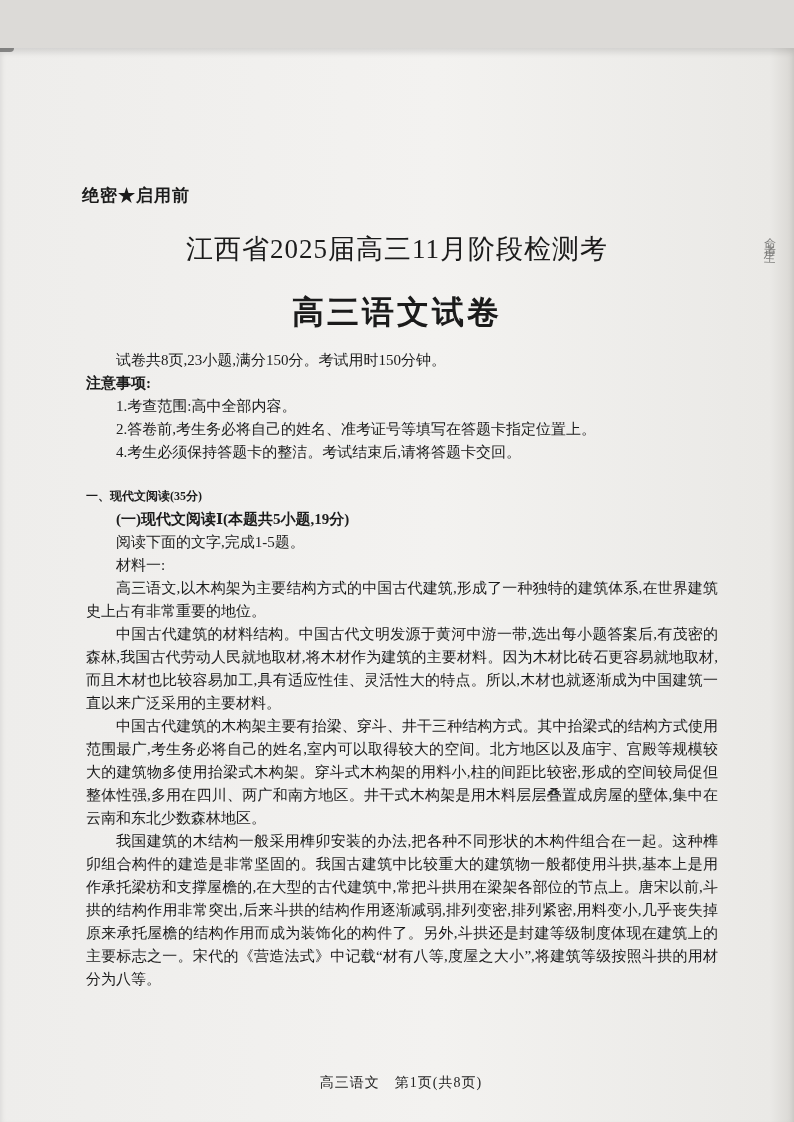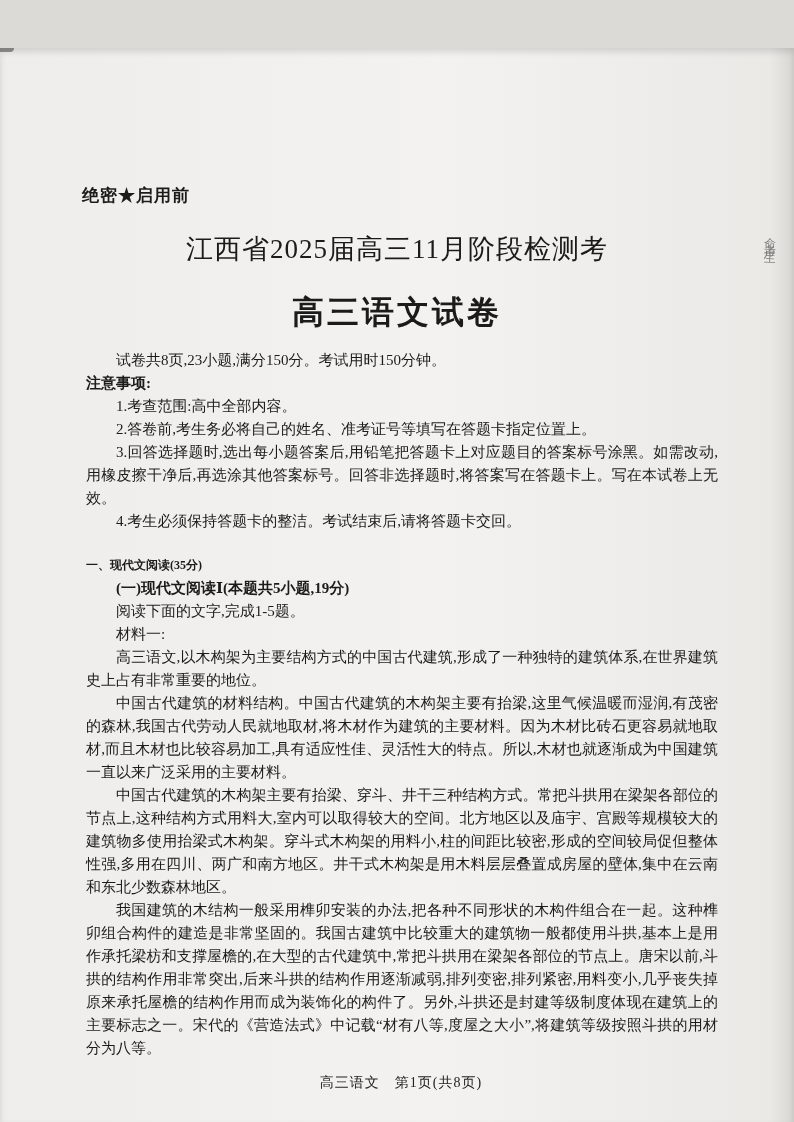--- a/index.html
+++ b/index.html
@@ -69,36 +69,35 @@
   <h2 class="subtitle">高三语文试卷</h2>
 
   <div class="content">
     <p class="indent">试卷共8页,23小题,满分150分。考试用时150分钟。</p>
 
     <p class="notes-heading">注意事项:</p>
 
     <div>
         <p class="indent">1.考查范围:高中全部内容。</p>
         <p class="indent">2.答卷前,考生务必将自己的姓名、准考证号等填写在答题卡指定位置上。</p>
-        <p class="indent">3.回答选择题时,选出每小题答案后,用铅笔把答题卡上对应题目的答案标号涂黑。如需改动,用橡皮擦干净后,再选涂其他答案标号。回答非选择题时,将答案写在答题卡上。写在本试卷上无效。</p>
         <p class="indent">4.考生必须保持答题卡的整洁。考试结束后,请将答题卡交回。</p>
       </div>
 
     <p class="section-heading">一、现代文阅读(35分)</p>
 
     <p class="subsection-heading">(一)现代文阅读Ⅰ(本题共5小题,19分)</p>
 
     <p class="instruction">阅读下面的文字,完成1-5题。</p>
 
     <p class="material-label">材料一:</p>
 
     <div>
         <p class="indent">高三语文,以木构架为主要结构方式的中国古代建筑,形成了一种独特的建筑体系,在世界建筑史上占有非常重要的地位。</p>
-        <p class="indent">中国古代建筑的材料结构。中国古代建筑的木构架主要有抬梁,这里气候温暖而湿润,有茂密的森林,我国古代劳动人民就地取材,将木材作为建筑的主要材料。因为木材比砖石更容易就地取材,而且木材也比较容易加工,具有适应性佳、灵活性大的特点。所以,木材也就逐渐成为中国建筑一直以来广泛采用的主要材料。</p>
-        <p class="indent">中国古代建筑的木构架主要有抬梁、穿斗、井干三种结构方式。常把斗拱用在梁架各部位的节点上,这种结构方式用料大,室内可以取得较大的空间。北方地区以及庙宇、宫殿等规模较大的建筑物多使用抬梁式木构架。穿斗式木构架的用料小,柱的间距比较密,形成的空间较局促但整体性强,多用在四川、两广和南方地区。井干式木构架是用木料层层叠置成房屋的壁体,集中在云南和东北少数森林地区。</p>
+        <p class="indent">中国古代建筑的材料结构。中国古代文明发源于黄河中游一带,选出每小题答案后,有茂密的森林,我国古代劳动人民就地取材,将木材作为建筑的主要材料。因为木材比砖石更容易就地取材,而且木材也比较容易加工,具有适应性佳、灵活性大的特点。所以,木材也就逐渐成为中国建筑一直以来广泛采用的主要材料。</p>
+        <p class="indent">中国古代建筑的木构架主要有抬梁、穿斗、井干三种结构方式。其中抬梁式的结构方式使用范围最广,考生务必将自己的姓名,室内可以取得较大的空间。北方地区以及庙宇、宫殿等规模较大的建筑物多使用抬梁式木构架。穿斗式木构架的用料小,柱的间距比较密,形成的空间较局促但整体性强,多用在四川、两广和南方地区。井干式木构架是用木料层层叠置成房屋的壁体,集中在云南和东北少数森林地区。</p>
         <p class="indent">我国建筑的木结构一般采用榫卯安装的办法,把各种不同形状的木构件组合在一起。这种榫卯组合构件的建造是非常坚固的。我国古建筑中比较重大的建筑物一般都使用斗拱,基本上是用作承托梁枋和支撑屋檐的,在大型的古代建筑中,常把斗拱用在梁架各部位的节点上。唐宋以前,斗拱的结构作用非常突出,后来斗拱的结构作用逐渐减弱,排列变密,排列紧密,用料变小,几乎丧失掉原来承托屋檐的结构作用而成为装饰化的构件了。另外,斗拱还是封建等级制度体现在建筑上的主要标志之一。宋代的《营造法式》中记载“材有八等,度屋之大小”,将建筑等级按照斗拱的用材分为八等。</p>
       </div>
   </div>
 
   <div class="footer">高三语文　第1页(共8页)</div>
 
   <div class="margin-note">命考生1</div>
 </div>
 
 </body></html>

